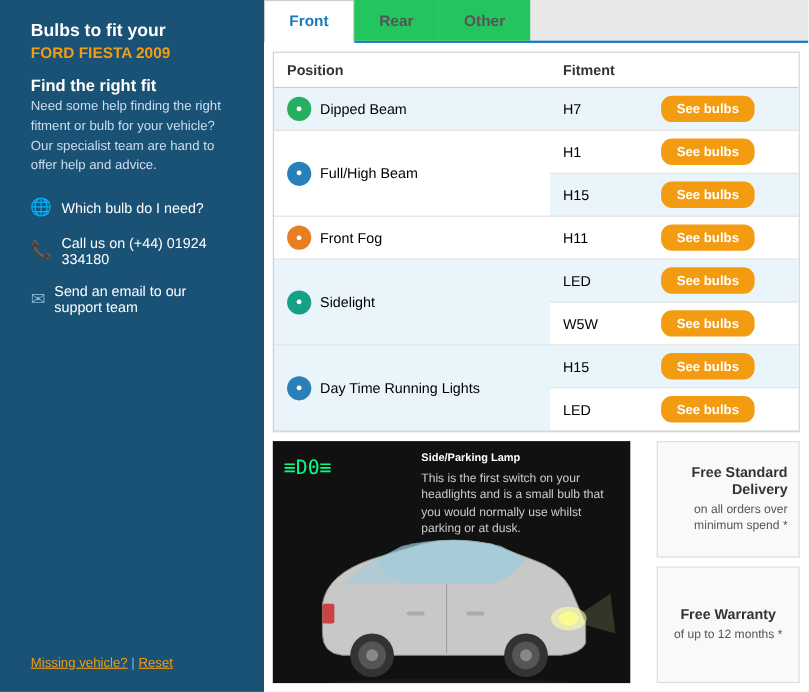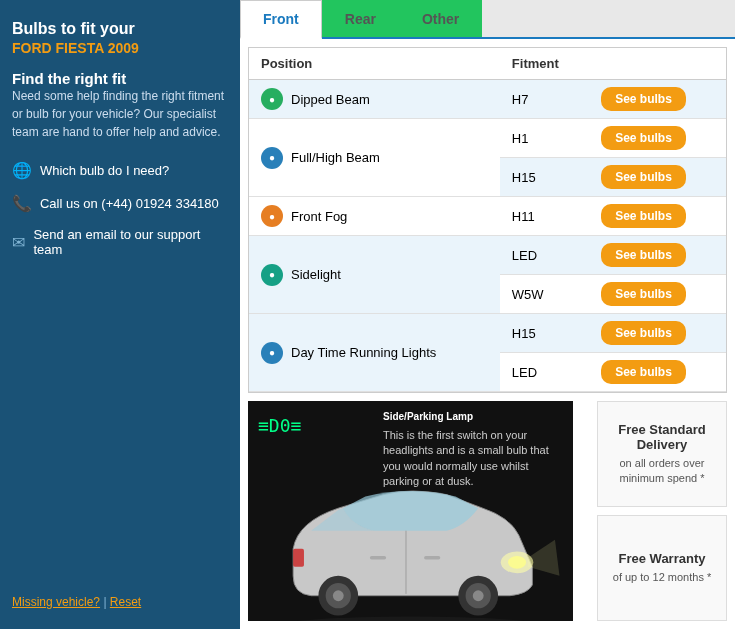--- a/index.html
+++ b/index.html
@@ -4,21 +4,21 @@
   <style>
     * { box-sizing: border-box; margin: 0; padding: 0; }
     body { font-family: Arial, sans-serif; font-size: 13px; background: #f0f0f0; width: 735px; height: 629px; overflow: hidden; display: flex; }
 
     
     .sidebar {
       width: 240px;
       min-width: 240px;
       background: #1a5276;
       color: #fff;
-      padding: 20px 12px;
+      padding: 20px 28px;
       display: flex;
       flex-direction: column;
       height: 629px;
     }
     .sidebar-title {
       font-size: 16px;
       font-weight: bold;
       color: #fff;
       margin-bottom: 2px;
     }
@@ -226,21 +226,21 @@
     .right-panels {
       width: 130px;
       display: flex;
       flex-direction: column;
       gap: 8px;
     }
     .info-panel {
       background: #f9f9f9;
       border: 1px solid #ddd;
       padding: 10px;
-      text-align: center;
+      text-align: right;
       font-size: 12px;
       flex: 1;
       display: flex;
       flex-direction: column;
       align-items: center;
       justify-content: center;
     }
     .info-panel-title {
       font-size: 13px;
       font-weight: bold;

